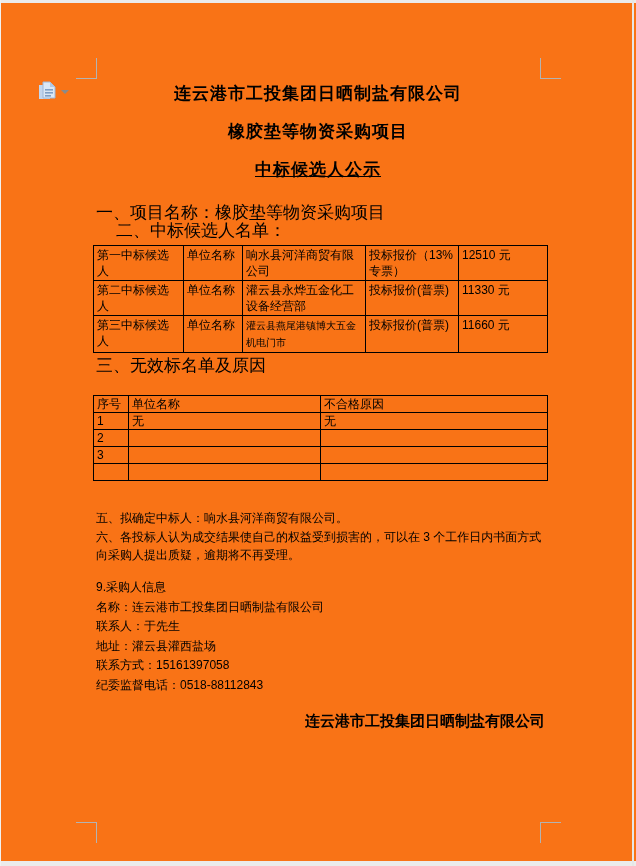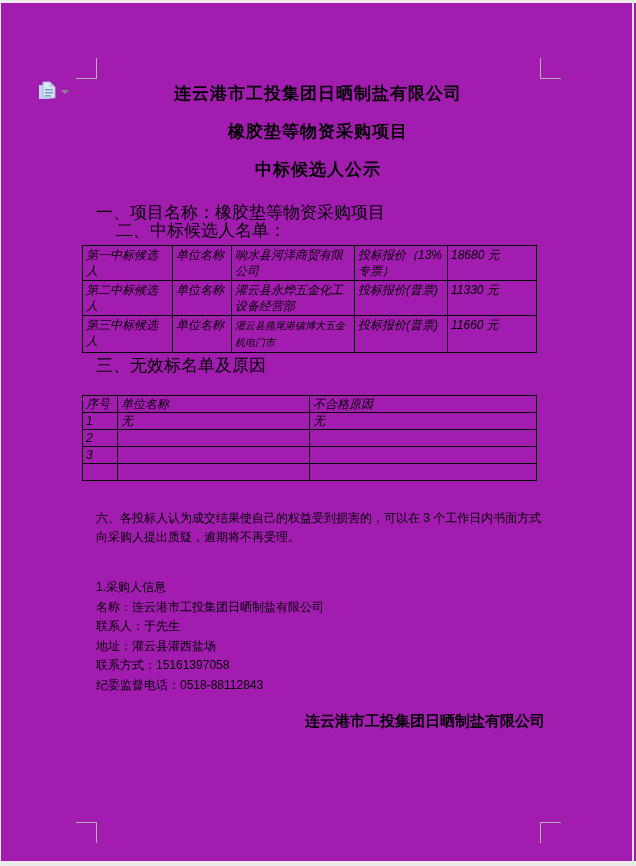--- a/index.html
+++ b/index.html
@@ -3,48 +3,48 @@
 <meta charset="utf-8">
 <style>
   html,body{margin:0;padding:0;}
   body{
     width:636px;height:866px;
     background:#ffffff;
     font-family:"Liberation Sans","DejaVu Sans",sans-serif;
     color:#000;
     overflow:hidden;
   }
-  .canvas{position:relative;width:636px;height:866px;background:#a21caf;}
+  .canvas{position:relative;width:636px;height:866px;background:#f97316;}
   
   .edge-top{position:absolute;left:0;top:0;width:636px;height:3px;background:#ebebeb;}
   .edge-bottom{position:absolute;left:0;top:861px;width:636px;height:5px;background:#ebebeb;}
   .edge-right{position:absolute;left:632px;top:0;width:2px;height:866px;background:#e6e6e6;}
   .edge-left{position:absolute;left:0;top:0;width:1px;height:866px;background:#f1f1f1;}
   
   .crop{position:absolute;width:20px;height:20px;border:0 solid #b3b3b3;}
   .crop.tl{left:76px;top:58px;border-right-width:1px;border-bottom-width:1px;}
   .crop.tr{left:540px;top:58px;border-left-width:1px;border-bottom-width:1px;}
   .crop.bl{left:76px;top:822px;border-right-width:1px;border-top-width:1px;}
   .crop.br{left:540px;top:822px;border-left-width:1px;border-top-width:1px;}
   
   .paste-btn{position:absolute;left:38px;top:81px;width:34px;height:22px;cursor:pointer;}
   .paste-btn svg{position:absolute;left:0;top:0;}
   .caret{position:absolute;left:23px;top:9px;width:0;height:0;
          border-left:4px solid transparent;border-right:4px solid transparent;
          border-top:4px solid #8a8a8a;}
   
   .title{position:absolute;left:0;width:636px;text-align:center;
          font-weight:bold;font-size:17px;line-height:20px;letter-spacing:1px;}
-  .t1{top:84px;} .t2{top:122px;} .t3{top:160px;}
+  .t1{top:84px;} .t2{top:122px;} .t3{top:160px;text-decoration:underline;}
   
   .bodyline{position:absolute;left:96px;font-size:17px;line-height:18px;white-space:pre;}
   .flowblock{position:absolute;left:96px;width:452px;font-size:12px;}
   
-  table{border-collapse:collapse;table-layout:fixed;position:absolute;left:82px;
-        font-size:12px;font-style:italic;}
+  table{border-collapse:collapse;table-layout:fixed;position:absolute;left:93px;
+        font-size:12px;}
   td,th{border:1px solid #000;vertical-align:top;text-align:left;
         padding:1px 3px;line-height:16px;font-weight:normal;
         word-break:break-all;overflow:hidden;}
   .tbl-candidates{top:245px;width:454px;}
   .tbl-candidates td{height:31px;}
   .cell-big{font-size:10px;line-height:17px;}
   .tbl-invalid{top:395px;width:454px;}
   .tbl-invalid td,.tbl-invalid th{height:14px;line-height:14px;}
   
   .block-items{top:509px;line-height:18.7px;}
@@ -96,21 +96,21 @@
         <col style="width:123px">
         <col style="width:93px">
         <col style="width:89px">
     </colgroup>
     <tbody>
       <tr>
         <td>第一中标候选人</td>
         <td>单位名称</td>
         <td>响水县河洋商贸有限公司</td>
         <td>投标报价（13%专票）</td>
-        <td>18680 元</td>
+        <td>12510 元</td>
       </tr>
       <tr>
         <td>第二中标候选人</td>
         <td>单位名称</td>
         <td>灌云县永烨五金化工设备经营部</td>
         <td>投标报价(普票)</td>
         <td>11330 元</td>
       </tr>
       <tr>
         <td>第三中标候选人</td>
@@ -153,25 +153,26 @@
       </tr>
       <tr>
         <td></td>
         <td></td>
         <td></td>
       </tr>
     </tbody>
   </table>
 
   <div class="flowblock block-items">
+    <div>五、拟确定中标人：响水县河洋商贸有限公司。</div>
     <div>六、各投标人认为成交结果使自己的权益受到损害的，可以在 3 个工作日内书面方式向采购人提出质疑，逾期将不再受理。</div>
   </div>
 
   <div class="flowblock block-contact">
-    <div>1.采购人信息</div>
+    <div>9.采购人信息</div>
     <div>名称：连云港市工投集团日晒制盐有限公司</div>
     <div>联系人：于先生</div>
     <div>地址：灌云县灌西盐场</div>
     <div>联系方式：15161397058</div>
     <div>纪委监督电话：0518-88112843</div>
   </div>
 
   <div class="signature">
     <div>连云港市工投集团日晒制盐有限公司</div>
   </div>

